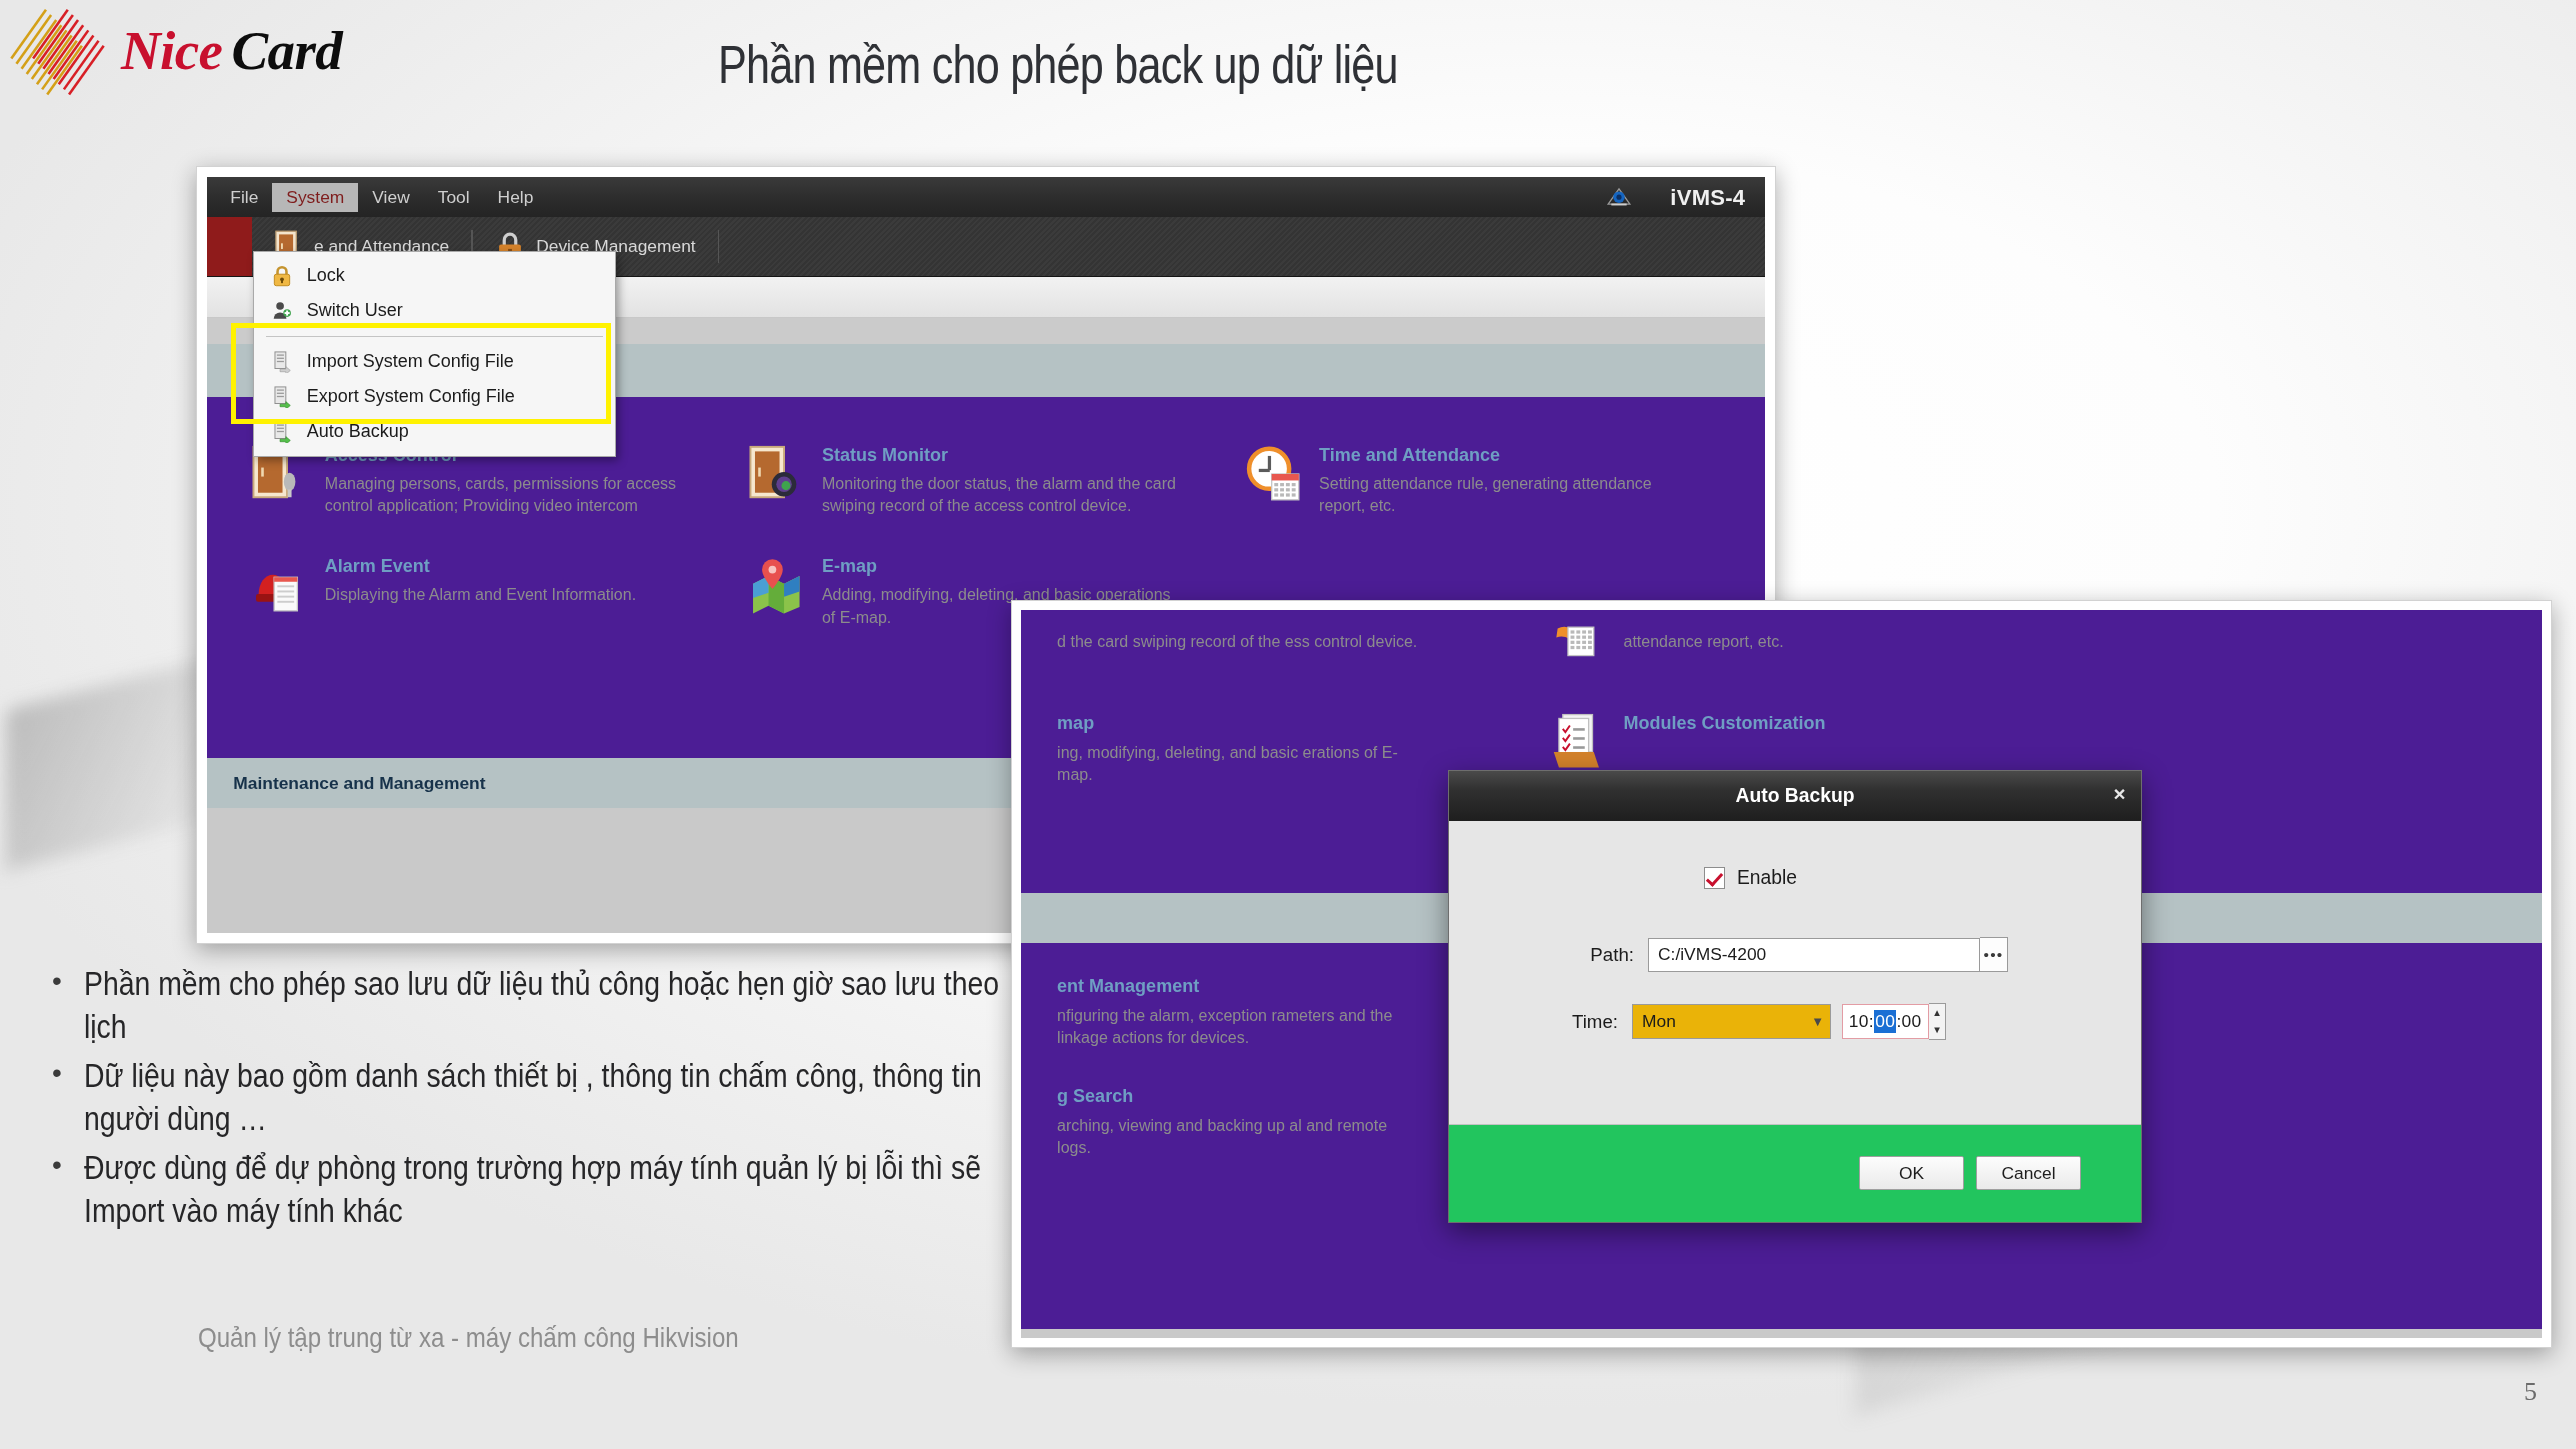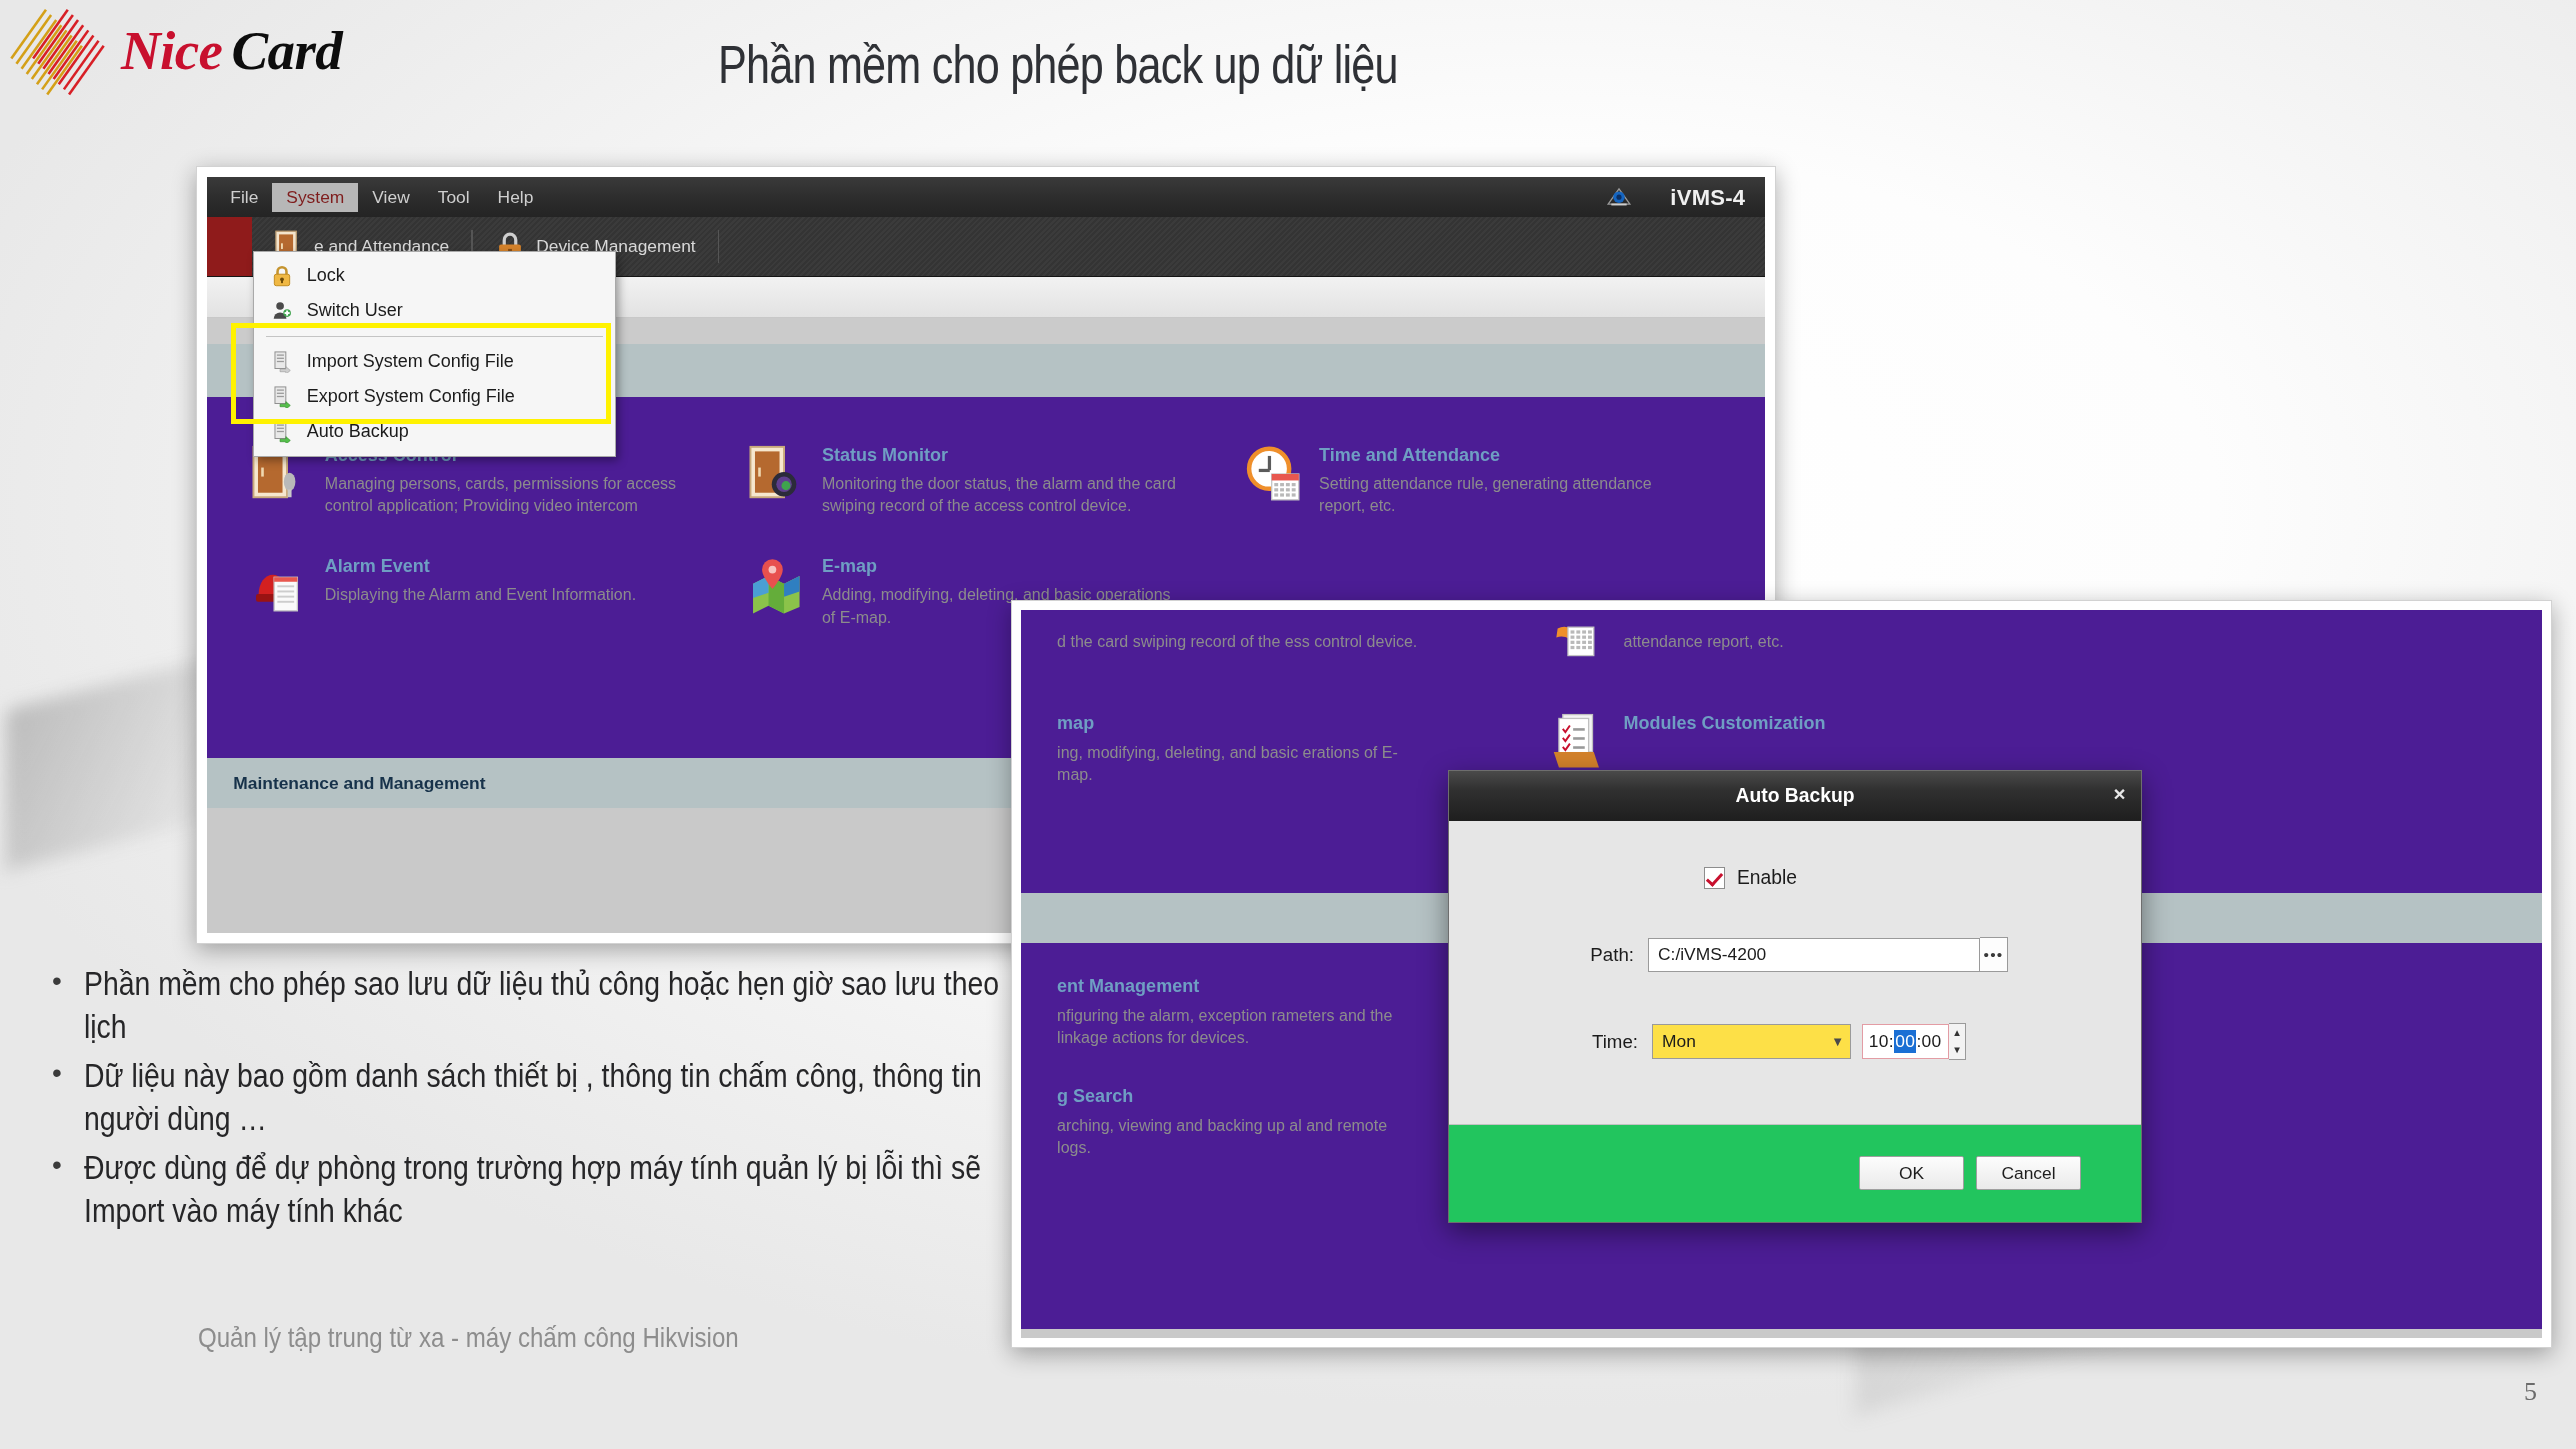--- a/index.html
+++ b/index.html
@@ -210,21 +210,21 @@
     display: flex; align-items: center;
     padding: 0 9px; font-size: 17.4px; color: #1b1b1b;
   }
   .browse-btn {
     width: 27px; height: 33px; background: #fdfdfd;
     border: 0.6px solid #9a9a9a; border-left: none;
     display: flex; align-items: center; justify-content: center;
     font-size: 15.5px; color: #3a3a3a; letter-spacing: 1.3px;
   }
   .combo {
-    width: 182px; height: 33px; background: #fde047;
+    width: 182px; height: 33px; background: #eab308;
     border: 0.6px solid #9a9a9a;
     display: flex; align-items: center; justify-content: space-between;
     padding: 0 6.4px 0 9px; font-size: 17.4px; color: #1b1b1b; gap: 34px;
   }
   .combo .carat { font-size: 13px; color: #4a4a4a; }
   .timebox {
     width: 85px; height: 33px; background: #ffffff;
     border: 1.3px solid #e39ca4;
     display: flex; align-items: center; justify-content: center;
     font-size: 17.4px; color: #1b1b1b; letter-spacing: 0.3px;
@@ -692,21 +692,21 @@
         <span class="chkbox"></span>
         <span class="lbl">Enable</span>
       </div>
 
       <div class="frow" style="left:100px;top:116px;">
         <span class="flabel">Path:</span>
         <span class="tbox" style="width:312px;">C:/iVMS-4200</span>
         <span class="browse-btn">•••</span>
       </div>
 
-      <div class="frow" style="left:104px;top:182px;margin-top:20px;">
+      <div class="frow" style="left:84px;top:182px;">
         <span class="flabel">Time:</span>
         <span class="combo">
           <span>Mon</span>
           <span class="carat">▼</span>
         </span>
         <span class="timebox" style="margin-left:10.3px;">
           <span>10:</span>
             <span class="sel">00</span>
             <span>:00</span>
         </span>

